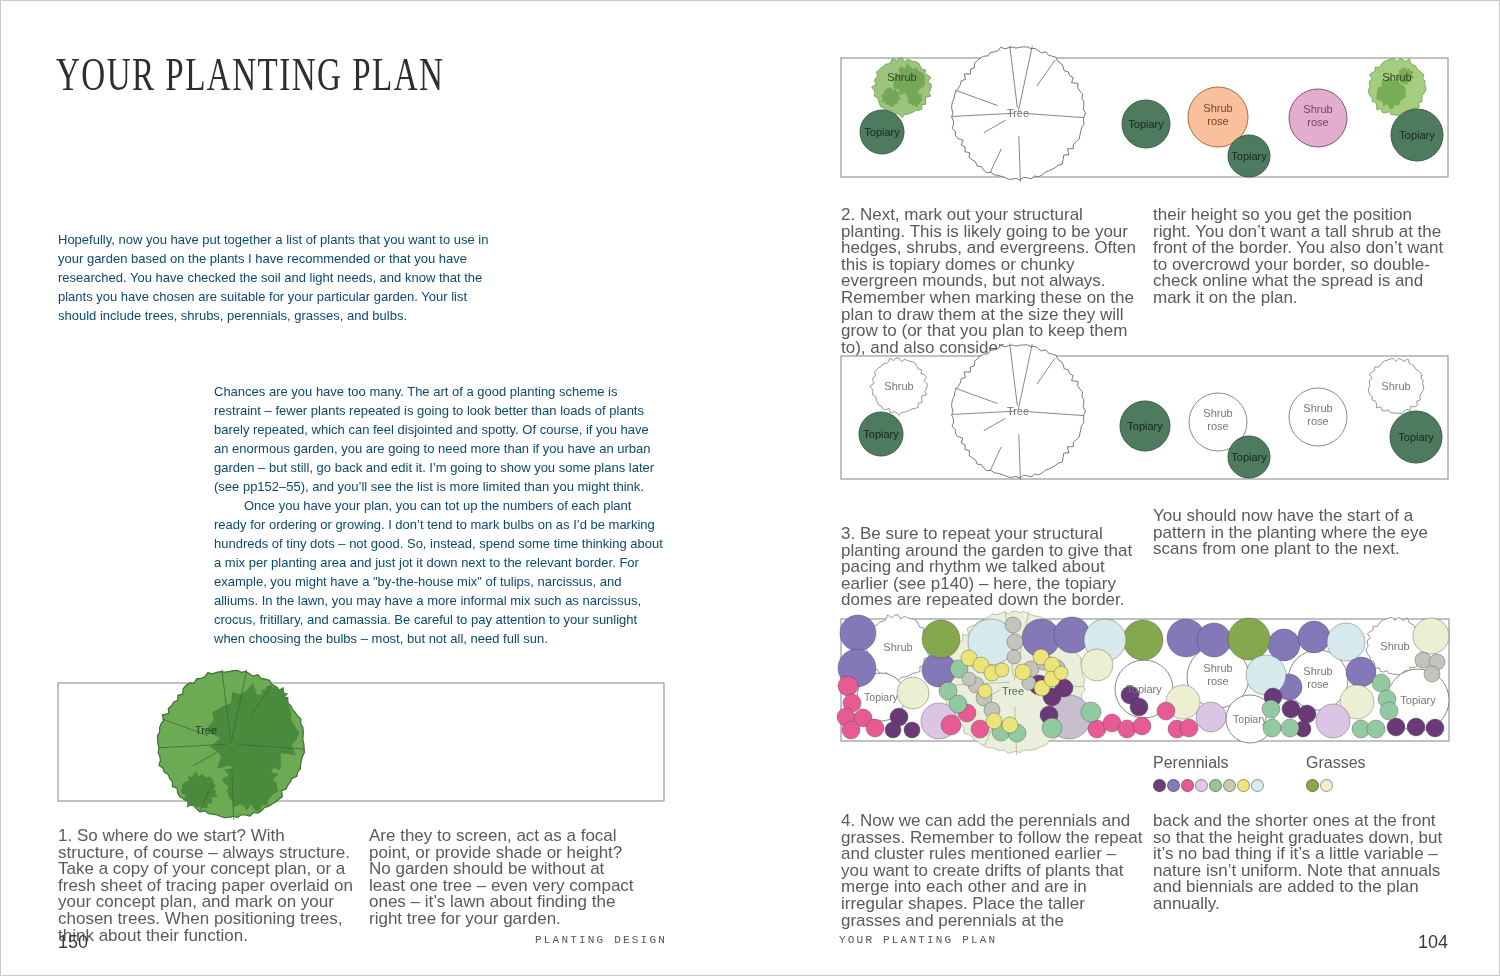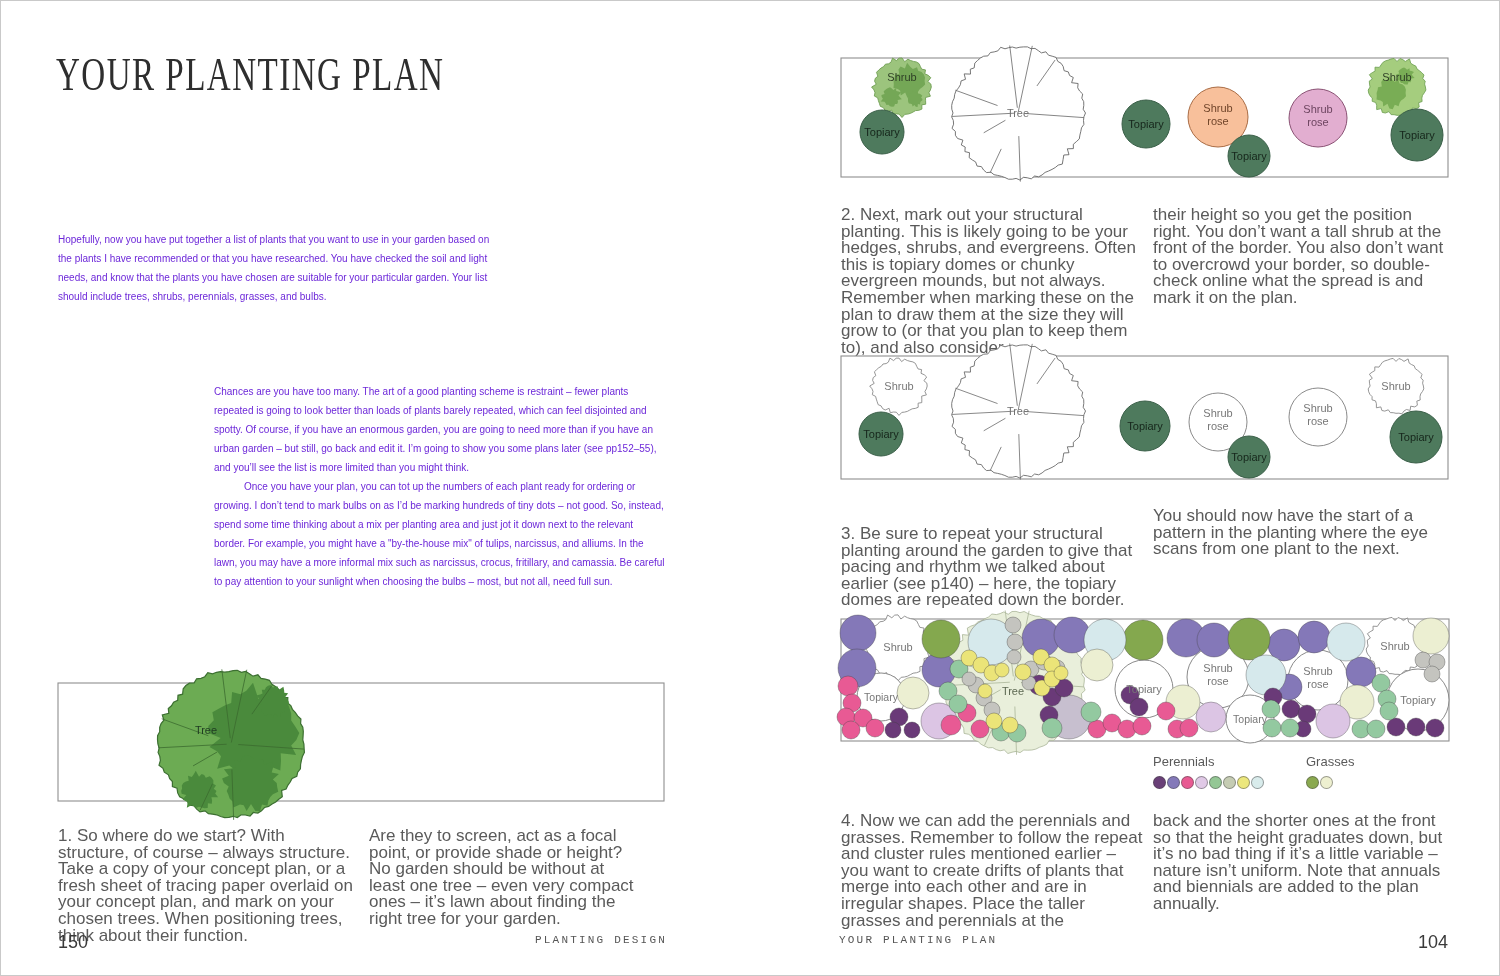--- a/index.html
+++ b/index.html
@@ -3,27 +3,27 @@
 <meta charset="utf-8">
 <style>
   html,body{margin:0;padding:0;background:#e8e8e8;}
   .spread{position:relative;width:1500px;height:976px;background:#ffffff;
     border:1px solid #c9c9c9;box-sizing:border-box;overflow:hidden;
     font-family:"Liberation Sans",sans-serif;}
   .abs{position:absolute;}
   .title{font-family:"Liberation Serif",serif;font-weight:400;font-size:46px;
     letter-spacing:2px;color:#2e2e2e;transform:scaleX(.72);transform-origin:0 0;
     margin:0;white-space:nowrap;}
-  .body{font-size:10px;line-height:19px;color:#6d28d9;margin:0;}
+  .body{font-size:13px;line-height:19px;color:#0c4a6e;margin:0;}
   .body p{margin:0;}
   .body p.indent{text-indent:30px;}
   .caption{font-size:17px;line-height:16.6px;color:#5a5a5a;margin:0;}
   .pagenum{font-size:18px;color:#3a3a3a;}
   .runhead{font-size:11px;letter-spacing:2.2px;color:#555;font-family:Liberation Mono, monospace;}
-  .legend-label{font-size:13px;color:#5a5a5a;margin-bottom:7px;}
+  .legend-label{font-size:16px;color:#5a5a5a;margin-bottom:7px;}
   .swatches{display:flex;gap:1px;}
   .swatch{display:inline-block;width:11px;height:11px;border-radius:50%;
     border:1px solid rgba(70,70,70,.5);}
   svg{overflow:visible;}
   svg text{font-family:"Liberation Sans",sans-serif;}
 </style>
 </head>
 <body>
 
 <div class="spread">

